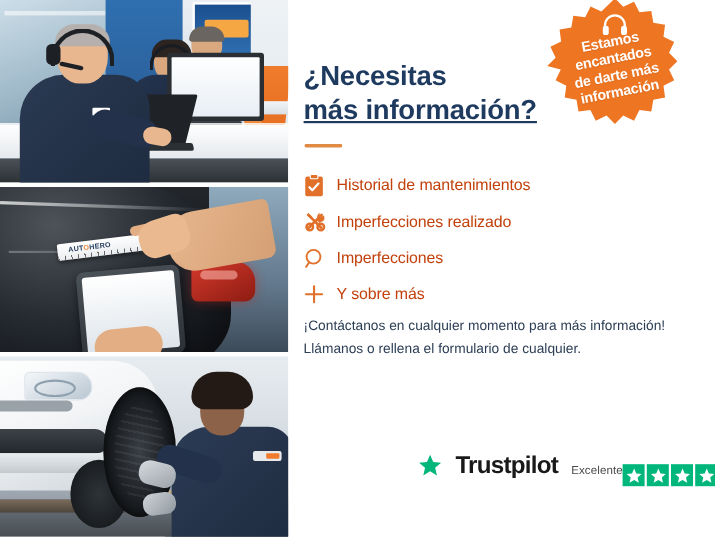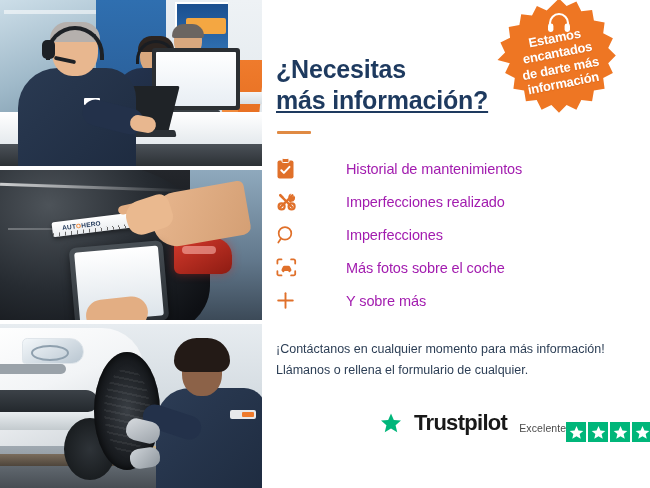--- a/index.html
+++ b/index.html
@@ -169,23 +169,23 @@
 
   .headline { font-size:25px; font-weight:700; color:#1e3a5f; line-height:1.22;
     letter-spacing:-.2px; }
   .headline .l2 { display:block;text-decoration:underline; }
   .rule { width:34px; height:3px; background:#e08a43; margin:16px 0 18px 1px; border-radius:1px; }
 
   .features { list-style:none; }
   .feature { display:flex; align-items:center; height:33px; }
   .f-icon { width:30px; flex:0 0 30px; display:flex; align-items:center; justify-content:flex-start; }
   .f-icon svg { display:block; }
-  .f-label { font-size:14.5px; color:#a21caf; letter-spacing:-.1px;margin-left:40px; }
-
-  .contact { margin-top:22px; font-size:12.5px; color:#2c3e55; line-height:1.65; }
+  .f-label { font-size:14.5px; color:#c2410c; letter-spacing:-.1px; }
+
+  .contact { margin-top:2px; font-size:12.5px; color:#2c3e55; line-height:1.65; }
   .contact span { display:block; }
 
   
   .badge { position:absolute; left:233px; top:-4px; width:128px; height:128px; }
   .badge svg.burst { position:absolute; inset:0; }
   .badge .headset { position:absolute; left:51px; top:14px; width:26px; height:26px; }
   .badge-text { position:absolute; left:10px; top:34px; width:108px;
     transform:rotate(-11deg); text-align:center; }
   .badge-text span { display:block; color:#ffffff; font-weight:700; font-size:13px;
     line-height:1.18; letter-spacing:-.2px; text-shadow:0 1px 1px rgba(150,60,0,.18); }
@@ -351,36 +351,20 @@
       <li class="feature">
         <span class="f-icon">
           <svg width="20" height="20" viewBox="0 0 20 20">
             <circle cx="9" cy="8.4" r="6.3" fill="none" stroke="#e0702a" stroke-width="1.7"></circle>
             <path d="M5 13.6L2.3 17.6" stroke="#e0702a" stroke-width="1.7" stroke-linecap="round"></path>
           </svg>
         </span>
         <span class="f-label">Imperfecciones</span>
       </li>
 
-      <li class="feature">
-        <span class="f-icon">
-          <svg width="21" height="19" viewBox="0 0 21 19">
-            <g fill="none" stroke="#e0702a" stroke-width="1.8" stroke-linecap="round">
-              <path d="M1.4 5.6V2.9a1.5 1.5 0 0 1 1.5-1.5h2.6"></path>
-              <path d="M19.2 5.6V2.9a1.5 1.5 0 0 0-1.5-1.5h-2.6"></path>
-              <path d="M1.4 13.2v2.7a1.5 1.5 0 0 0 1.5 1.5h2.6"></path>
-              <path d="M19.2 13.2v2.7a1.5 1.5 0 0 1-1.5 1.5h-2.6"></path>
-            </g>
-            <path d="M5.6 11.6c0-.4.2-.8.4-1.2l1-1.8c.3-.5.8-.8 1.4-.8h4.1c.6 0 1.1.3 1.4.8l1 1.8c.2.4.4.8.4 1.2v1.5H5.6v-1.5z" fill="#e0702a"></path>
-            <circle cx="7.3" cy="13.2" r="1.1" fill="#e0702a"></circle>
-            <circle cx="13.5" cy="13.2" r="1.1" fill="#e0702a"></circle>
-          </svg>
-        </span>
-        <span class="f-label">Más fotos sobre el coche</span>
-      </li>
 
       <li class="feature">
         <span class="f-icon">
           <svg width="19" height="19" viewBox="0 0 19 19">
             <g stroke="#e0702a" stroke-width="1.9" stroke-linecap="round">
               <path d="M9.5 2.2v14.6"></path>
               <path d="M2.2 9.5h14.6"></path>
             </g>
           </svg>
         </span>

